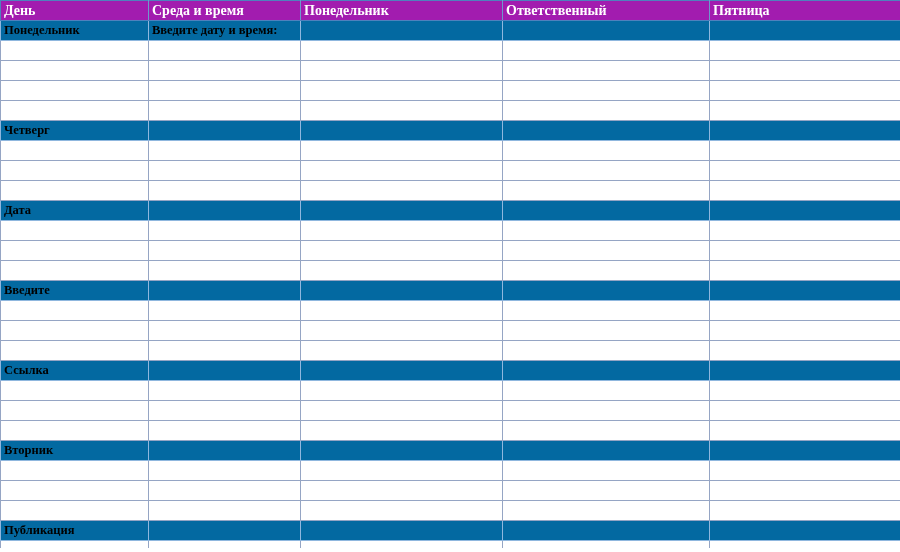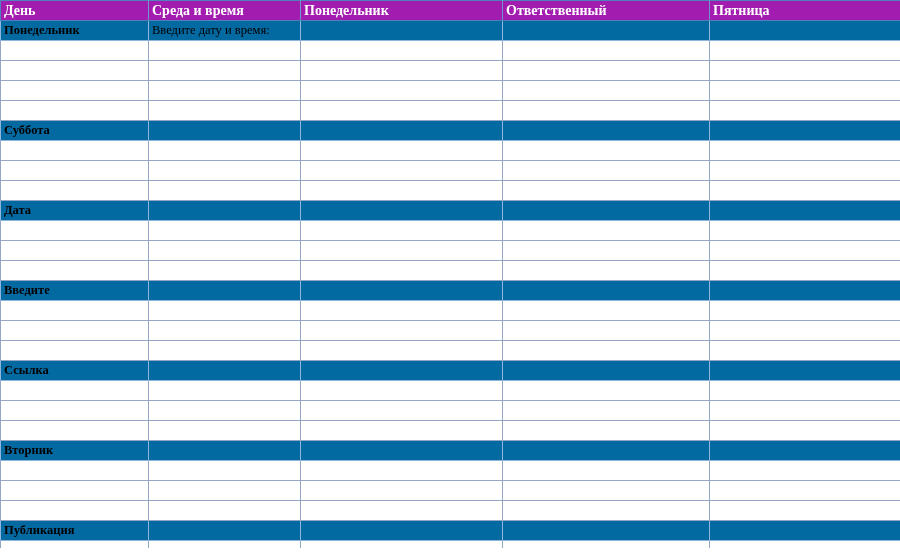--- a/index.html
+++ b/index.html
@@ -54,21 +54,21 @@
     border: 1px solid #8fb7de;
   }
   tr.dayrow td.daylabel {
     font-weight: bold;
     color: #000000;
   }
   tr.blank td {
     background: #ffffff;
   }
   td.prompt {
-    font-weight: normal;
+    font-weight: bold;
     color: #000000;
   }
   .bottom-strip {
     position: absolute;
     left: 0;
     top: 548px;
     width: 900px;
     height: 4px;
     background: #ffffff;
   }
@@ -126,21 +126,21 @@
       </tr>
       <tr class="blank">
         <td></td>
         <td></td>
         <td></td>
         <td></td>
         <td></td>
       </tr>
 
       <tr class="dayrow">
-        <td class="daylabel">Суббота</td>
+        <td class="daylabel">Четверг</td>
         <td></td>
         <td></td>
         <td></td>
         <td></td>
       </tr>
       <tr class="blank">
         <td></td>
         <td></td>
         <td></td>
         <td></td>

